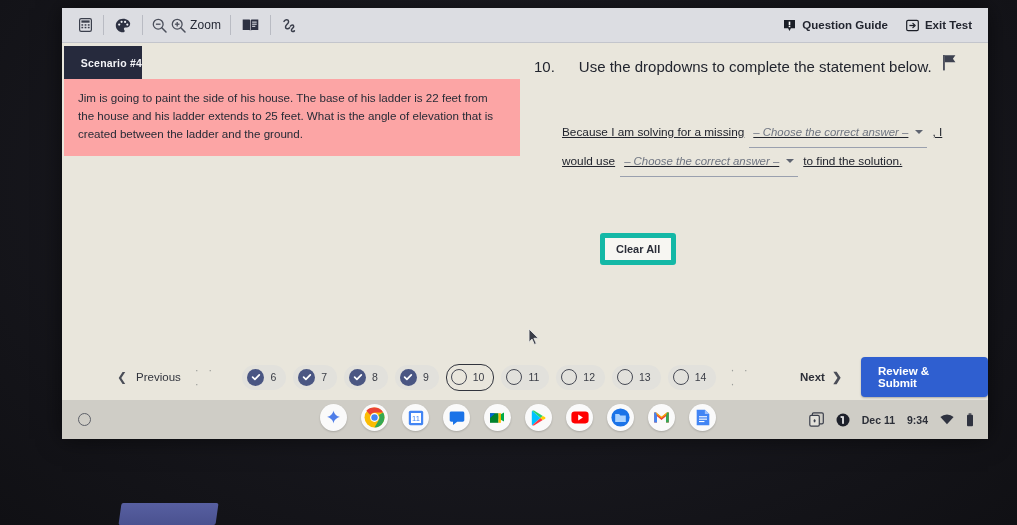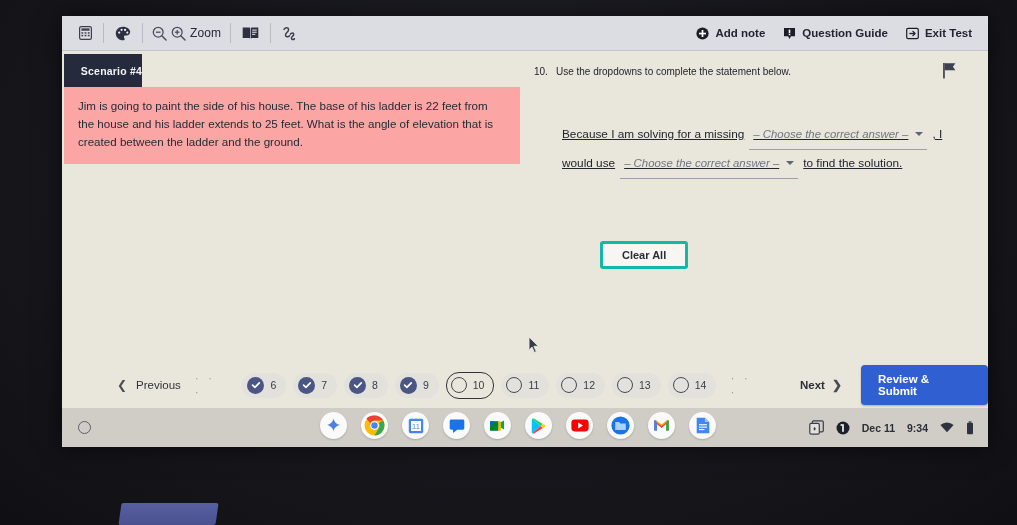--- a/index.html
+++ b/index.html
@@ -17,21 +17,21 @@
   }
   #desk-reflection{
     position:absolute;left:120px;top:503px;width:97px;height:22px;
     background:linear-gradient(180deg,#5b63a8 0%,#4d5596 100%);
     transform:skewX(-8deg);
     border-radius:2px;
     opacity:.95;
   }
   
   #screen{
-    position:absolute;left:62px;top:16px;width:926px;height:431px;
+    position:absolute;left:62px;top:8px;width:926px;height:431px;
     background:#e9e6dc;
     overflow:hidden;
     box-shadow:0 0 22px rgba(0,0,0,.55);
   }
   
   #toolbar{
     position:absolute;left:0;top:0;width:926px;height:34px;
     background:#dcdde2;
     border-bottom:1px solid #c3c5cc;
     display:flex;align-items:center;
@@ -64,21 +64,21 @@
   }
   #scenario-body p{
     margin:0;color:#272b36;font-size:11.6px;line-height:18.2px;
   }
   
   #flag-icon{position:absolute;left:880px;top:46px;cursor:pointer;}
   
   #question{
     position:absolute;left:472px;top:50px;width:440px;
   }
-  .q-head{display:flex;gap:8px;color:#22252e;font-size:10px;}
+  .q-head{display:flex;gap:24px;color:#22252e;font-size:15px;}
   .q-head .num{font-weight:400;}
   #stmt{margin-top:44px;padding-left:28px;color:#22252e;font-size:11.8px;line-height:26px;}
   .stmt-line{display:flex;align-items:baseline;flex-wrap:nowrap;text-decoration:underline;}
   .dd{
     display:inline-flex;align-items:center;gap:7px;
     border-bottom:1px solid #9aa0ae;
     padding:0 4px 2px 4px;
     margin:0 5px;
     cursor:pointer;
     min-width:170px;
@@ -86,22 +86,22 @@
   .dd .dd-text{
     font-style:italic;color:#6e7480;font-size:11.4px;white-space:nowrap;
   }
   .caret{
     width:0;height:0;border-left:4px solid transparent;border-right:4px solid transparent;
     border-top:4px solid #5f6470;margin-left:auto;
   }
   .tail{white-space:nowrap;}
   #clear-all{
     position:absolute;left:538px;top:225px;
-    background:#f7f6f2;border:3px solid #14b8a6;border-radius:3px;
-    padding:5px 19px;font-size:11px;color:#2a2d38;font-weight:700;
+    background:#f7f6f2;border:5px solid #14b8a6;border-radius:3px;
+    padding:5px 11px;font-size:11px;color:#2a2d38;font-weight:700;
     cursor:pointer;
   }
   
   #bottomnav{
     position:absolute;left:0;top:350px;width:926px;height:38px;
     display:flex;align-items:center;
   }
   #prev{
     display:flex;align-items:center;gap:9px;margin-left:55px;cursor:pointer;
     color:#31343d;font-size:11.5px;
@@ -244,30 +244,20 @@
         <span class="ico">
           <svg width="17" height="15" viewBox="0 0 17 15">
             <path d="M2 3.4c1.6-2.5 4.6-2.2 4.6.3 0 2.2-3.1 3-3.1 5.2 0 1.9 2.6 2.5 4.1.9" fill="none" stroke="#3a3e4b" stroke-width="1.5" stroke-linecap="round"></path>
             <path d="M8.4 8.2c1.1-1.7 3.3-1.6 3.3.2 0 1.6-2.3 2.2-2.3 3.8 0 1.4 1.9 1.8 3 .7" fill="none" stroke="#3a3e4b" stroke-width="1.5" stroke-linecap="round"></path>
           </svg>
         </span>
       </div>
     </div>
 
     <div class="tb-right">
-      <div class="tb-btn">
-        <span class="ico">
-          <svg width="13" height="13" viewBox="0 0 13 13">
-            <circle cx="6.5" cy="6.5" r="6.1" fill="#1b1e27"></circle>
-            <rect x="3" y="5.7" width="7" height="1.7" fill="#fff"></rect>
-            <rect x="5.65" y="3" width="1.7" height="7" fill="#fff"></rect>
-          </svg>
-        </span>
-        <span>Add note</span>
-      </div>
 
       <div class="tb-btn">
         <span class="ico">
           <svg width="13" height="13" viewBox="0 0 13 13">
             <path d="M1 1.1h11v8.1H7.9L6.5 12 5.1 9.2H1z" fill="#1b1e27"></path>
             <rect x="5.7" y="2.6" width="1.6" height="3.4" fill="#fff"></rect>
             <rect x="5.7" y="6.7" width="1.6" height="1.5" fill="#fff"></rect>
           </svg>
         </span>
         <span>Question Guide</span>

